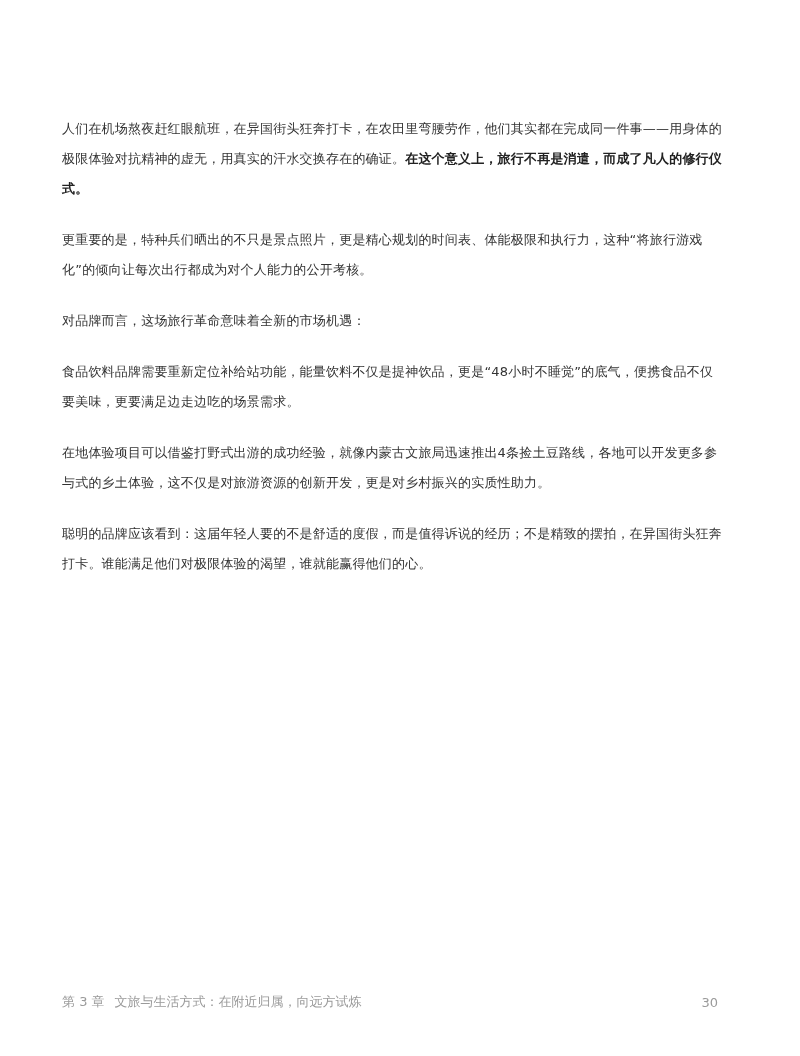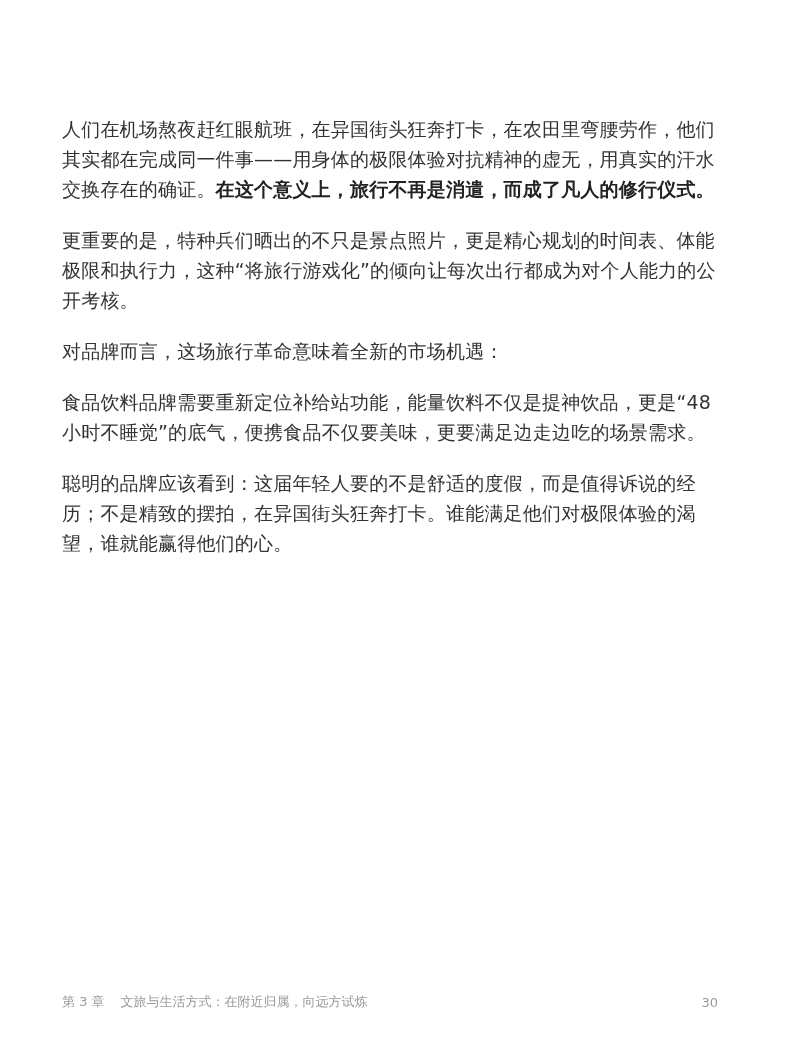--- a/index.html
+++ b/index.html
@@ -15,21 +15,21 @@
       font-family: "DejaVu Sans", "Liberation Sans", sans-serif;
       color: #333333;
     }
     .page-body {
       position: absolute;
       left: 62px;
       top: 114px;
       width: 660px;
     }
     .para {
-      font-size: 19px;
+      font-size: 13px;
       line-height: 30px;
       margin: 0 0 21px 0;
       letter-spacing: 0.2px;
       color: #333333;
     }
     .para b {
       font-weight: bold;
       color: #222222;
     }
     .footer {
@@ -37,30 +37,31 @@
       left: 62px;
       right: 82px;
       top: 992px;
       height: 20px;
       display: flex;
       justify-content: space-between;
       align-items: center;
       font-size: 13px;
       color: #9a9a9a;
     }
-    .footer .chapter-num { margin-right: 16px; }
+    .footer .chapter-num { margin-right: 10px; }
   </style>
 </head>
 <body>
 
 <div class="page-body">
   <p class="para"><span>人们在机场熬夜赶红眼航班，在异国街头狂奔打卡，在农田里弯腰劳作，他们其实都在完成同一件事——用身体的极限体验对抗精神的虚无，用真实的汗水交换存在的确证。</span><b>在这个意义上，旅行不再是消遣，而成了凡人的修行仪式。</b></p>
   <p class="para">更重要的是，特种兵们晒出的不只是景点照片，更是精心规划的时间表、体能极限和执行力，这种“将旅行游戏化”的倾向让每次出行都成为对个人能力的公开考核。</p>
   <p class="para">对品牌而言，这场旅行革命意味着全新的市场机遇：</p>
   <p class="para">食品饮料品牌需要重新定位补给站功能，能量饮料不仅是提神饮品，更是“48小时不睡觉”的底气，便携食品不仅要美味，更要满足边走边吃的场景需求。</p>
+  <p class="para">在地体验项目可以借鉴打野式出游的成功经验，就像内蒙古文旅局迅速推出4条捡土豆路线，各地可以开发更多参与式的乡土体验，这不仅是对旅游资源的创新开发，更是对乡村振兴的实质性助力。</p>
   <p class="para">聪明的品牌应该看到：这届年轻人要的不是舒适的度假，而是值得诉说的经历；不是精致的摆拍，在异国街头狂奔打卡。谁能满足他们对极限体验的渴望，谁就能赢得他们的心。</p>
 </div>
 
 <div class="footer">
   <div>
     <span class="chapter-num">第 3 章</span><span>文旅与生活方式：在附近归属，向远方试炼</span>
   </div>
   <span>30</span>
 </div>
 

